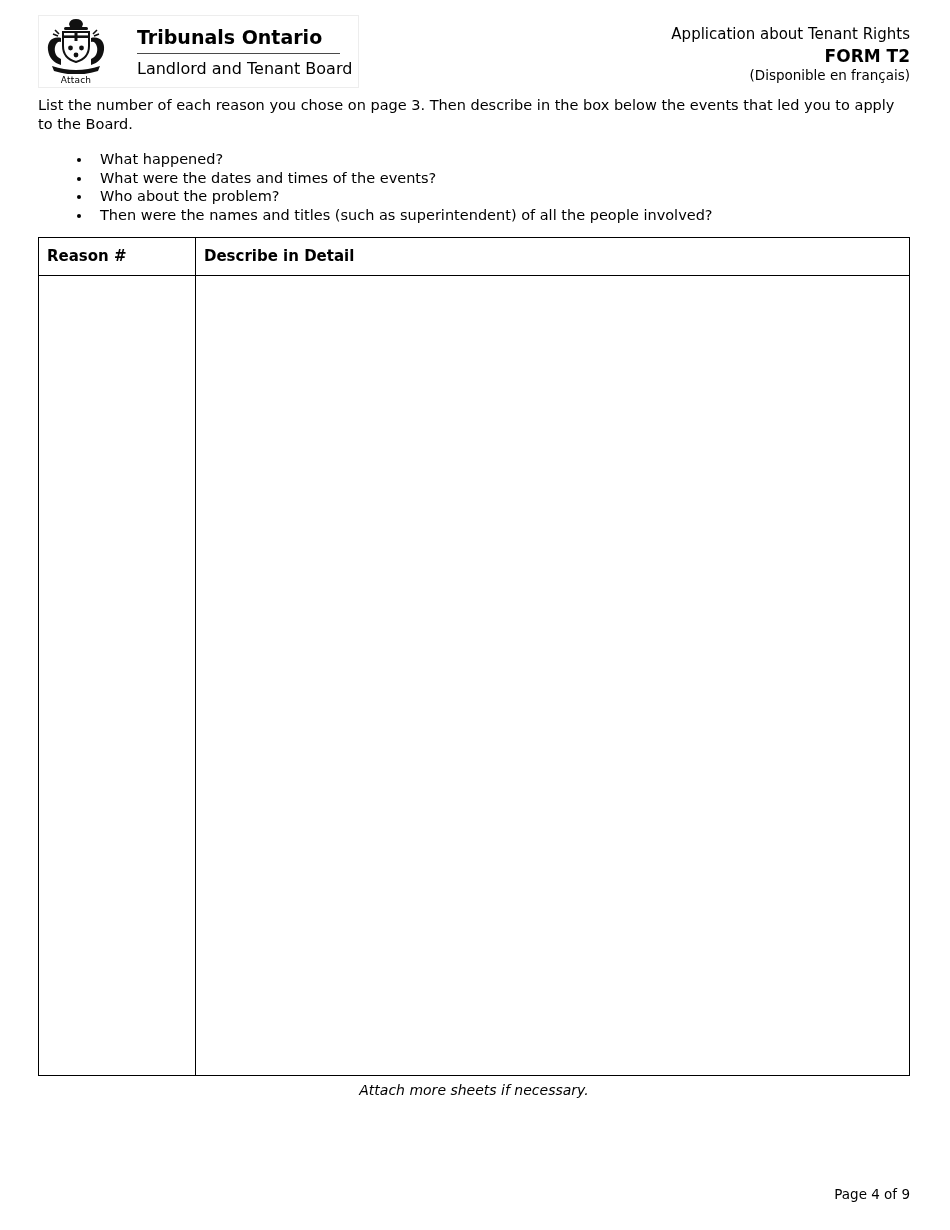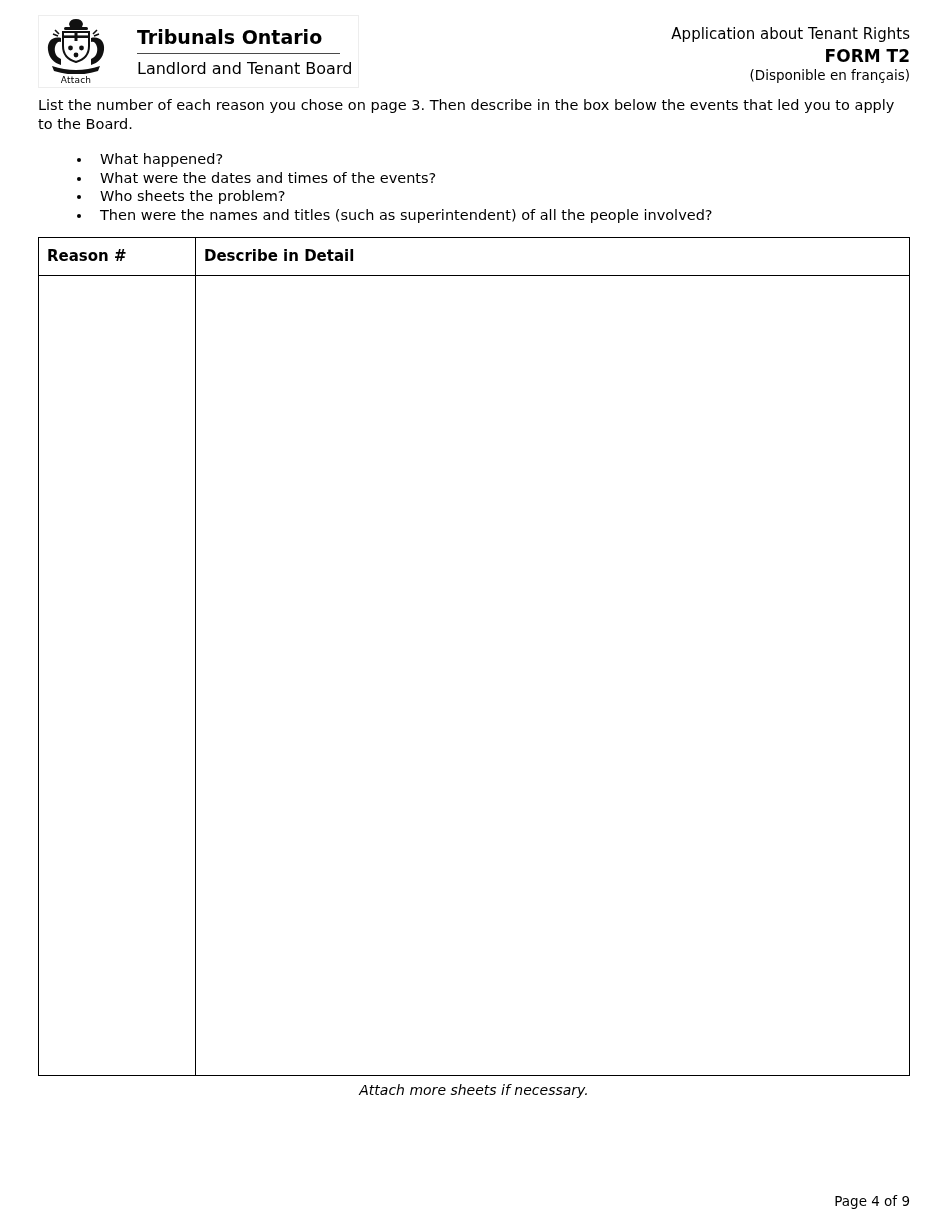--- a/index.html
+++ b/index.html
@@ -113,21 +113,21 @@
   
   .attach-note {
     margin-top: 6px;
     text-align: center;
     font-style: italic;
     font-size: 14px;
   }
   .page-number {
     position: absolute;
     right: 40px;
-    bottom: 21px;
+    bottom: 28px;
     font-size: 13.5px;
   }
 </style>
 </head>
 <body>
 
 <div class="page">
 
   <div class="header">
     <div class="logo-block">
@@ -167,21 +167,21 @@
       <div class="form-number">FORM T2</div>
       <div class="form-lang">(Disponible en français)</div>
     </div>
   </div>
 
   <div class="intro-text">List the number of each reason you chose on page 3. Then describe in the box below the events that led you to apply to the Board.</div>
 
   <ul class="bullet-list">
     <li>What happened?</li>
     <li>What were the dates and times of the events?</li>
-    <li>Who sheets the problem?</li>
+    <li>Who about the problem?</li>
     <li>Then were the names and titles (such as superintendent) of all the people involved?</li>
   </ul>
 
   <table class="reasons-table">
     <thead>
       <tr>
         <th class="col-reason">Reason #</th>
         <th>Describe in Detail</th>
       </tr>
     </thead>

